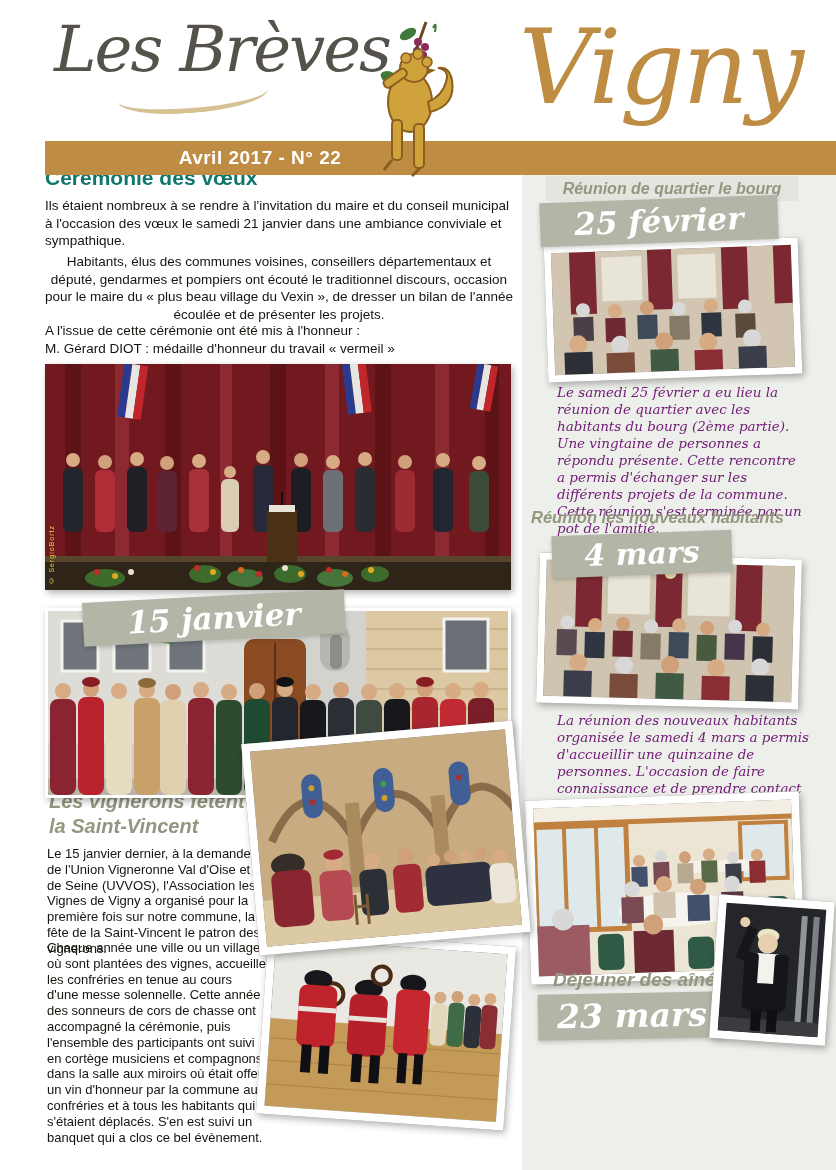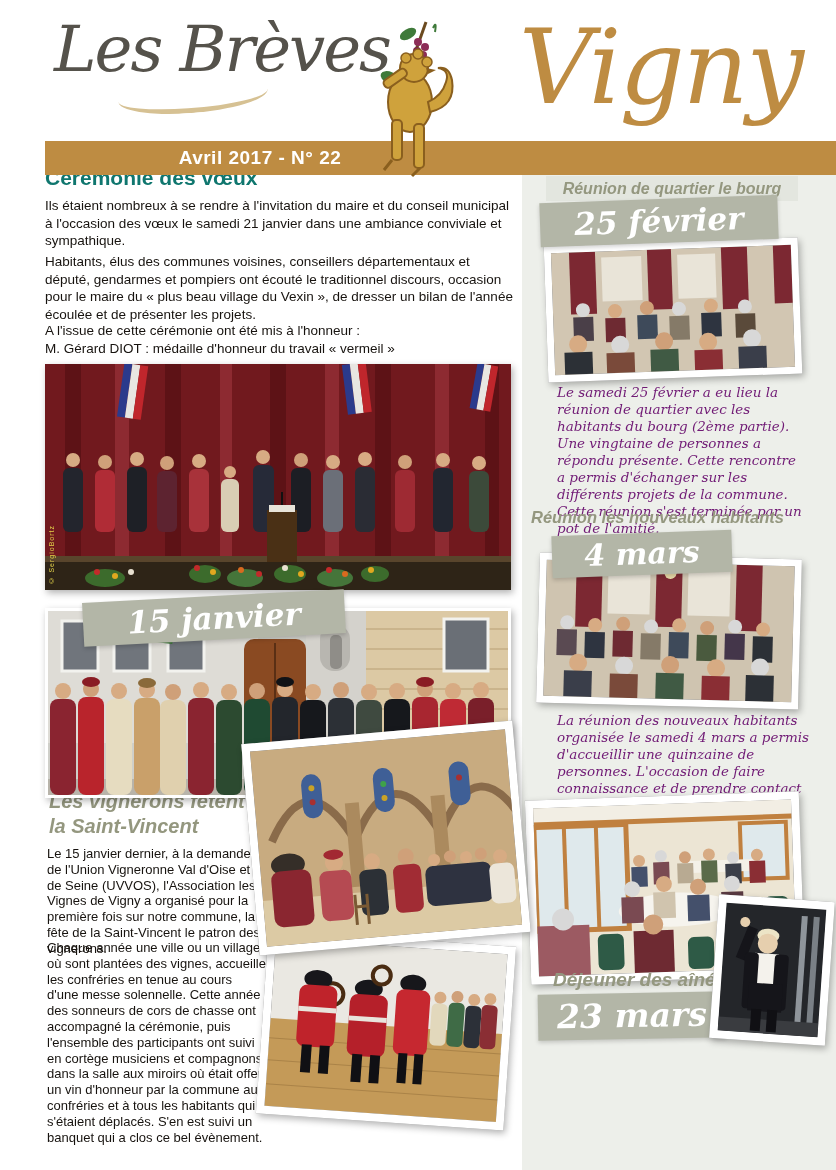--- a/index.html
+++ b/index.html
@@ -69,21 +69,21 @@
       <rect x="44" y="104" width="10" height="40" rx="4" fill="#cfa23c" stroke="#8a5f1e" stroke-width="2"></rect>
       <rect x="66" y="108" width="10" height="44" rx="4" fill="#cfa23c" stroke="#8a5f1e" stroke-width="2"></rect>
       <rect x="34" y="66" width="26" height="9" rx="4" fill="#cfa23c" stroke="#8a5f1e" stroke-width="2" transform="rotate(-35 34 66)"></rect>
       <path d="M82 96 q26 -6 22 -32 q-3 -14 -14 -12 q12 2 8 14 q-4 14 -18 20 z" fill="#cfa23c" stroke="#8a5f1e" stroke-width="2"></path>
       <path d="M44 144 l-8 10 M72 152 l-8 8" stroke="#8a5f1e" stroke-width="3"></path>
     </svg>
   </div>
 
   <div class="abs h-black" style="left:45px;top:166px;">Cérémonie des vœux</div>
   <div class="abs body-txt" style="left:45px;top:197px;width:468px;">Ils étaient nombreux à se rendre à l'invitation du maire et du conseil municipal à l'occasion des vœux le samedi 21 janvier dans une ambiance conviviale et sympathique.</div>
-  <div class="abs body-txt" style="left:45px;top:253px;width:468px;">Habitants, élus des communes voisines, conseillers départementaux et député, gendarmes et pompiers ont écouté le traditionnel discours, occasion pour le maire du « plus beau village du Vexin », de dresser un bilan de l'année écoulée et de présenter les projets.</div>
+  <div class="abs body-txt" style="left:45px;top:253px;width:468px;text-align:center;">Habitants, élus des communes voisines, conseillers départementaux et député, gendarmes et pompiers ont écouté le traditionnel discours, occasion pour le maire du « plus beau village du Vexin », de dresser un bilan de l'année écoulée et de présenter les projets.</div>
   <div class="abs body-txt" style="left:45px;top:322px;width:468px;">
     <div>A l'issue de cette cérémonie ont été mis à l'honneur :</div>
     <div>M. Gérard DIOT : médaille d'honneur du travail « vermeil »</div>
   </div>
 
   <div class="abs photo" style="left:45px;top:364px;width:466px;height:226px;z-index:1;">
     <span class="credit">© SergioBortz</span>
     <svg viewBox="0 0 466 226" preserveAspectRatio="none">
       <rect width="466" height="226" fill="#71191e"></rect>
       <rect x="20" width="16" height="226" fill="#5d1216"></rect>

